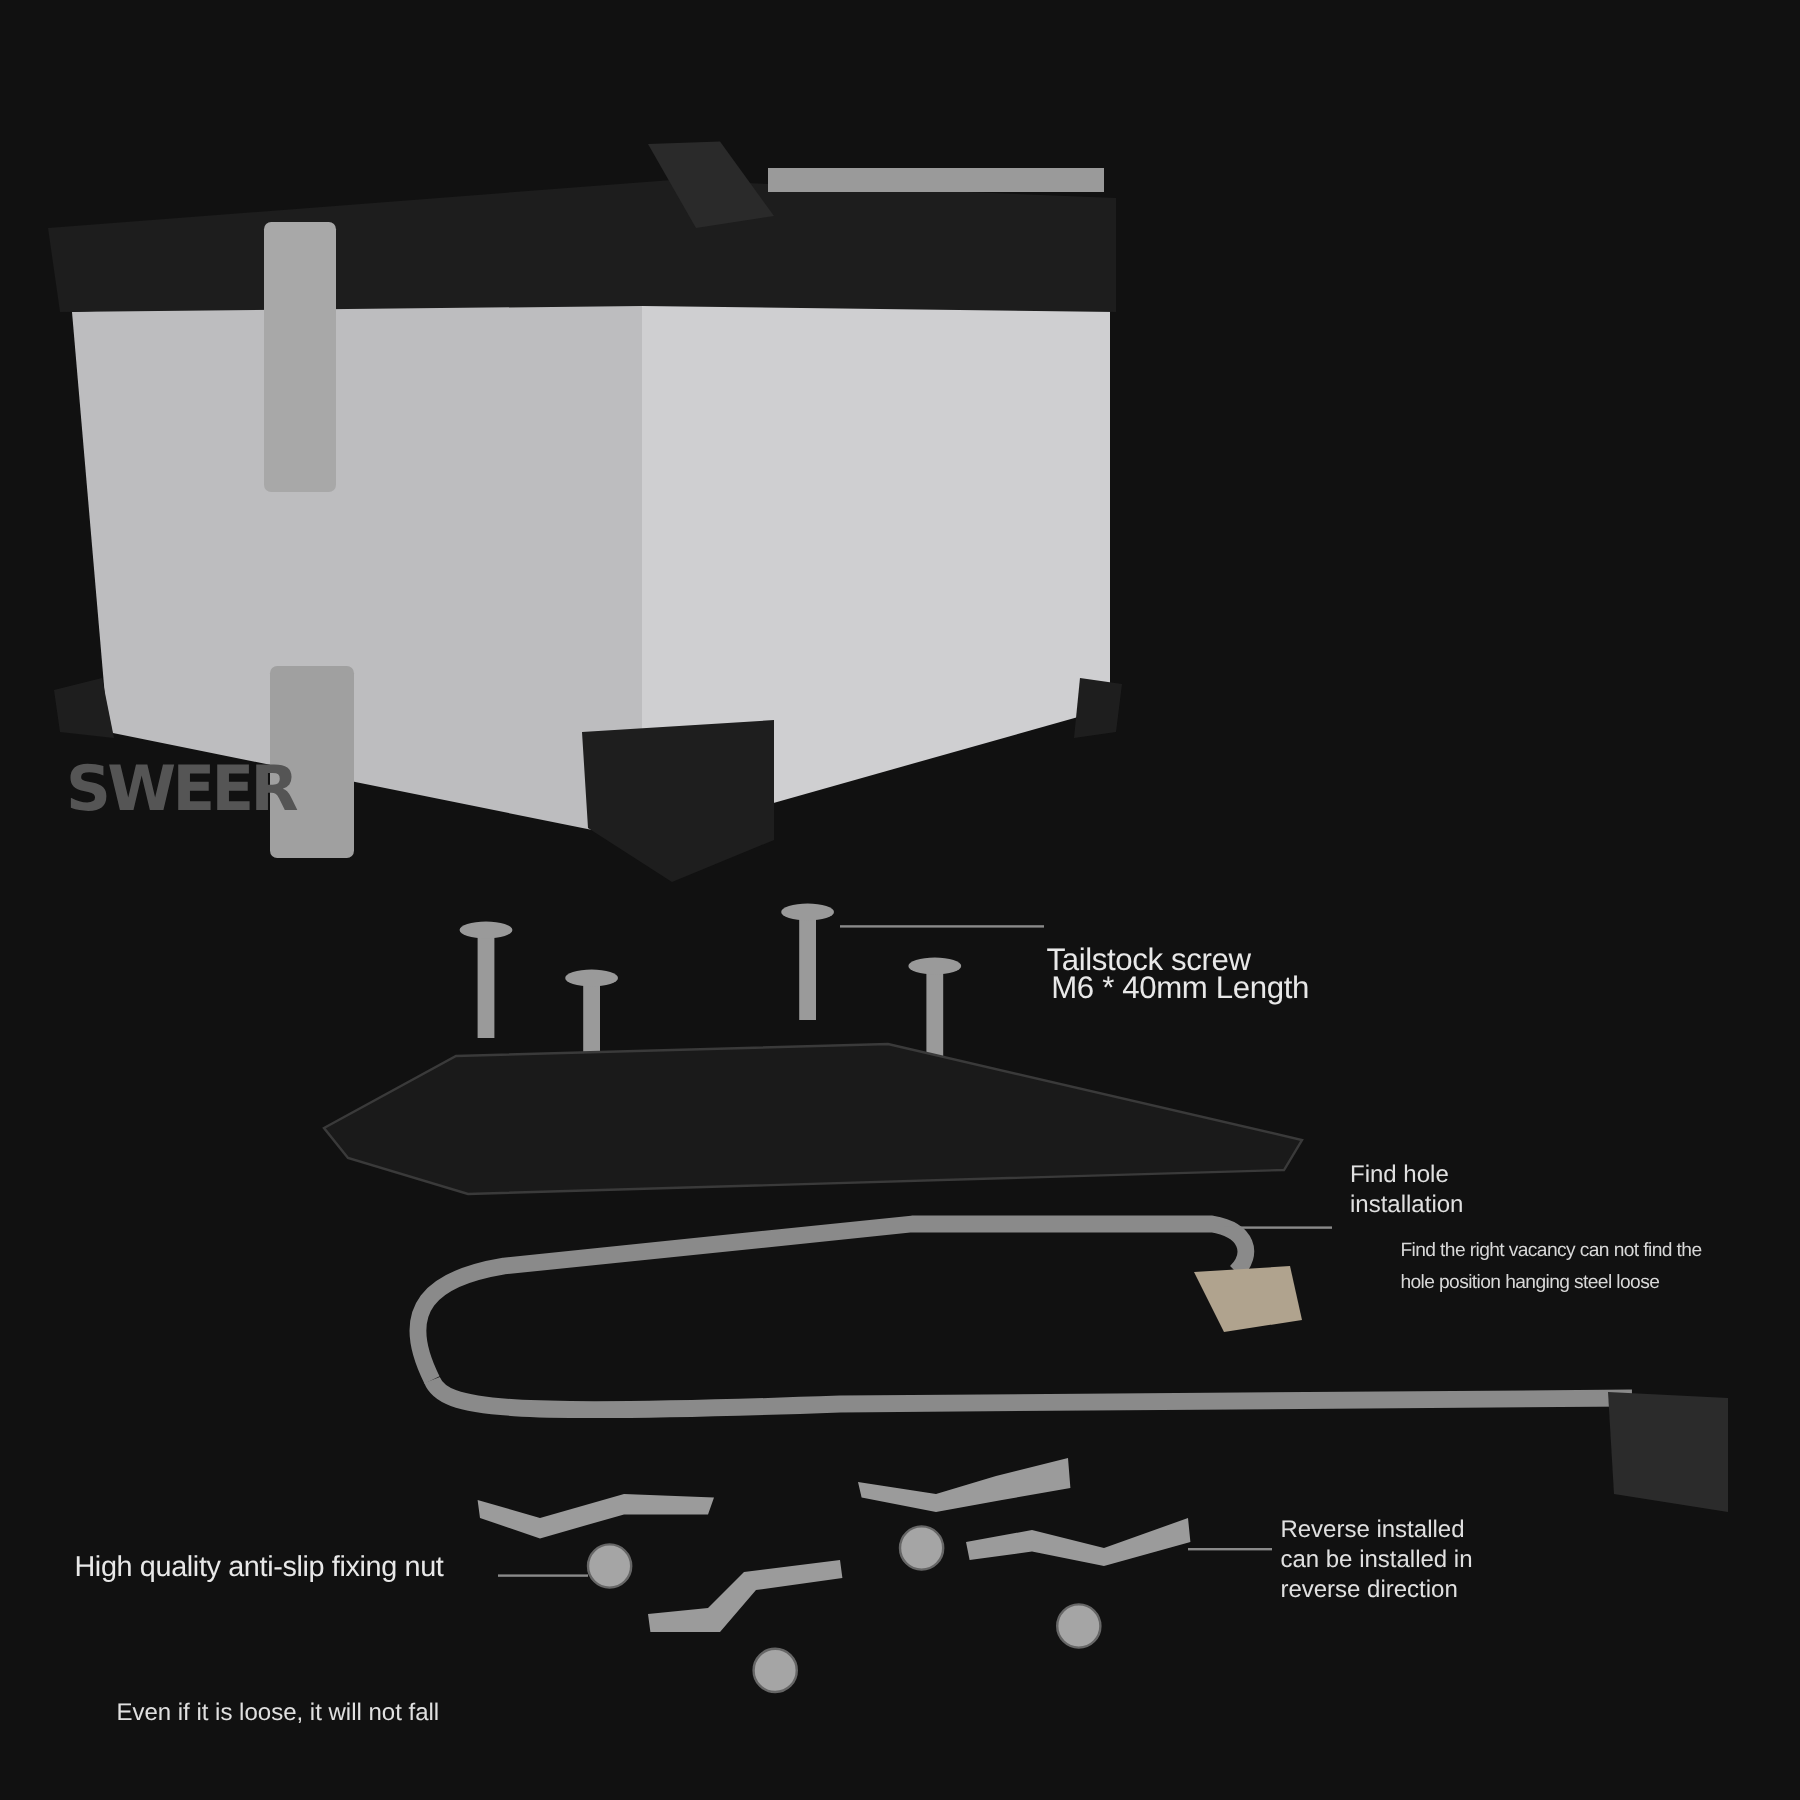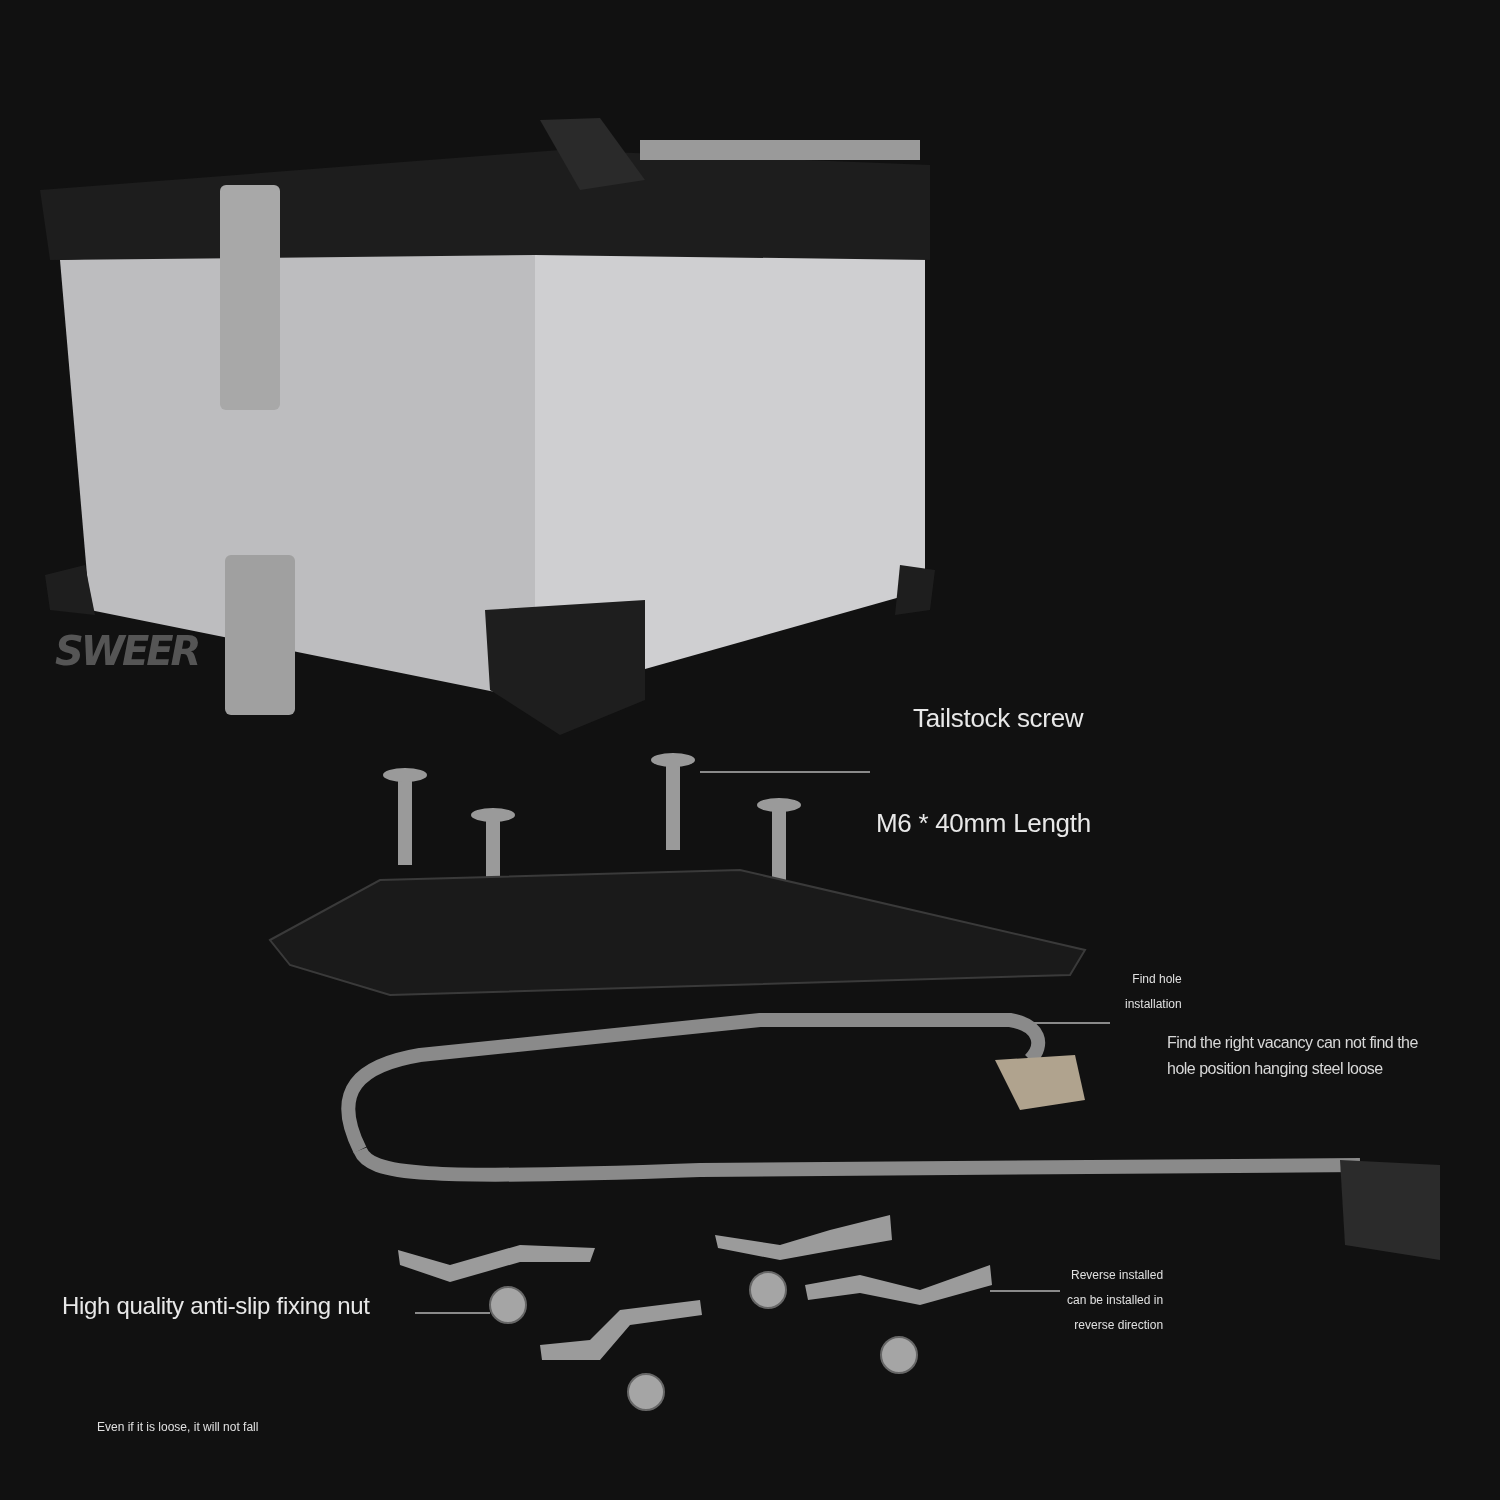--- a/index.html
+++ b/index.html
@@ -1,23 +1,23 @@
 <!DOCTYPE html>
 <html><head>
 <meta charset="utf-8">
 <style>
   html, body { margin:0; padding:0; }
   body { width:1500px; height:1500px; background:#111111; position:relative; overflow:hidden;
          font-family:"Liberation Sans", sans-serif; color:#e6e6e6; }
   .abs { position:absolute; }
   .label { font-size:26px; letter-spacing:-0.3px; color:#e8e8e8; }
   .label-sm { font-size:18px; letter-spacing:-0.5px; color:#d8d8d8; line-height:26px; }
-  .label-md { font-size:12px; color:#e0e0e0; line-height:25px;text-align:right; }
+  .label-md { font-size:20px; color:#e0e0e0; line-height:25px; }
   .leader { position:absolute; height:2px; background:#8a8a8a; }
-  .watermark { font-family:"DejaVu Sans", sans-serif; font-weight:bold; font-style:italic; font-size:40px; color:#555; letter-spacing:-3px; }
+  .watermark { font-family:"DejaVu Sans", sans-serif; font-weight:bold; font-size:52px; color:#555; letter-spacing:-3px; }
 </style>
 </head>
 <body>
 
 <svg class="abs" style="left:0;top:0" width="1500" height="1500">
 
   <g>
     <polygon points="60,260 535,240 535,700 90,610" fill="#bdbdbf"></polygon>
     <polygon points="535,240 925,245 925,590 535,700" fill="#cfcfd1"></polygon>
     <polygon points="40,190 560,150 930,165 930,260 535,255 50,260" fill="#1d1d1d"></polygon>
@@ -60,21 +60,21 @@
     <circle cx="508" cy="1305" r="18"></circle>
       <circle cx="768" cy="1290" r="18"></circle>
     <circle cx="899" cy="1355" r="18"></circle>
       <circle cx="646" cy="1392" r="18"></circle>
   </g>
 </svg>
 
 <div class="abs watermark" style="left:55px;top:628px;">SWEER</div>
 
 <div class="leader" style="left:700px;top:771px;width:170px;"></div>
-<div class="abs label" style="left:872px;top:703px;margin-left:41px;">Tailstock screw</div>
+<div class="abs label" style="left:872px;top:784px;">Tailstock screw</div>
 <div class="abs label" style="left:876px;top:808px;text-align:right;">M6 * 40mm Length</div>
 
 <div class="leader" style="left:1020px;top:1022px;width:90px;"></div>
 <div class="abs label-md" style="left:1125px;top:967px;">
   <div>Find hole</div>
   <div>installation</div>
 </div>
 <div class="abs label-sm" style="left:1125px;top:1030px;font-size:16px;margin-left:42px;">
   <div>Find the right vacancy can not find the</div>
   <div>hole position hanging steel loose</div>

